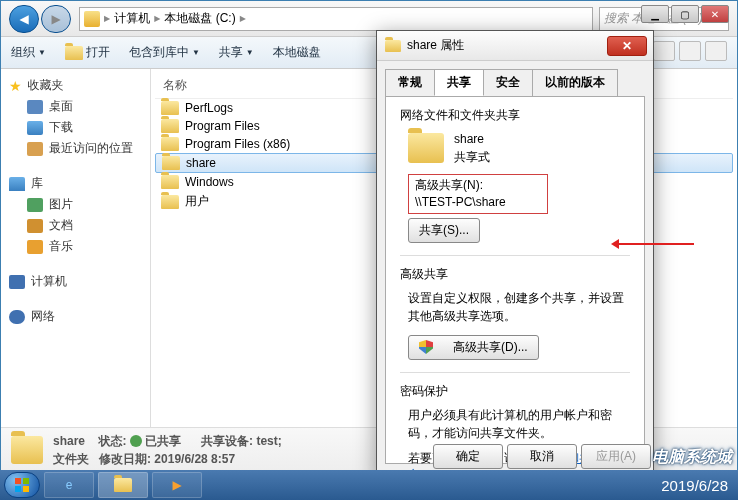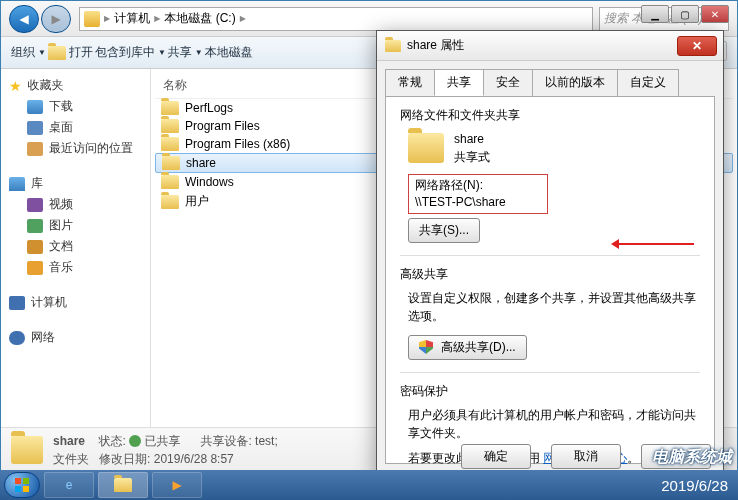--- a/index.html
+++ b/index.html
@@ -11,21 +11,21 @@
 .titlebar-controls span { width: 28px; height: 18px; background: linear-gradient(#e8e8e8,#c8c8c8); border: 1px solid #888; border-radius: 2px; display: flex; align-items: center; justify-content: center; font-size: 10px; cursor: pointer; }
 .titlebar-controls .close { background: linear-gradient(#e07878,#c04040); color: #fff; }
 .navbar { display: flex; align-items: center; padding: 4px 8px; background: linear-gradient(#f8f8f8,#e8e8e8); border-bottom: 1px solid #ccc; height: 36px; }
 .nav-btns { display: flex; gap: 2px; margin-right: 8px; }
 .nav-btn { width: 30px; height: 28px; border-radius: 14px; background: linear-gradient(#4ca0e0,#1a6cb8); border: 1px solid #0a5090; display: flex; align-items: center; justify-content: center; color: #fff; cursor: pointer; }
 .nav-btn.fwd { background: linear-gradient(#c8d8e8,#a8c0d8); color: #888; }
 .breadcrumb { flex: 1; background: #fff; border: 1px solid #aaa; height: 24px; display: flex; align-items: center; padding: 0 4px; gap: 4px; }
 .bc-icon { width: 16px; height: 16px; background: linear-gradient(#f8e088,#e8b030); border-radius: 2px; }
 .bc-sep { color: #888; font-size: 8px; }
 .searchbox { width: 130px; background: #fff; border: 1px solid #aaa; height: 24px; margin-left: 6px; padding: 0 4px; display: flex; align-items: center; color: #999; font-style: italic; }
-.toolbar { display: flex; padding: 4px 10px; background: linear-gradient(#f4f8fb,#e2ecf5); border-bottom: 1px solid #ccc; height: 32px; gap: 2px; color: #234; }
+.toolbar { display: flex; padding: 4px 10px; background: linear-gradient(#f4f8fb,#e2ecf5); border-bottom: 1px solid #ccc; height: 32px; gap: 19px; color: #234; }
 .toolbar .tool { cursor: pointer; display: flex; align-items: center; gap: 3px; }
 .toolbar .tool .dd { font-size: 8px; }
 .toolbar-right { margin-left: auto; display: flex; gap: 4px; }
 .toolbar-right .ticon { width: 22px; height: 20px; border: 1px solid #bbb; background: #f0f0f0; border-radius: 2px; cursor: pointer; }
 .content { display: flex; height: 358px; }
 .sidebar { width: 150px; border-right: 1px solid #ddd; padding: 6px 4px; overflow: hidden; }
 .side-group { margin-bottom: 14px; }
 .side-header { display: flex; align-items: center; gap: 6px; padding: 2px 4px; color: #333; }
 .side-header .star { color: #f8c020; font-size: 14px; }
 .side-item { display: flex; align-items: center; gap: 6px; padding: 2px 4px 2px 22px; color: #333; cursor: pointer; }
@@ -42,46 +42,46 @@
 .fi-net { background: #4070b0; border-radius: 8px; }
 .filepane { flex: 1; padding: 4px; }
 .col-header { padding: 4px 8px; color: #555; border-bottom: 1px solid #eee; }
 .file-row { display: flex; align-items: center; gap: 6px; padding: 2px 6px; cursor: pointer; }
 .file-row.selected { background: linear-gradient(#e8f2fc,#cfe5f8); border: 1px solid #7cb6e8; border-radius: 2px; }
 .folder-icon { width: 18px; height: 14px; background: linear-gradient(#fbe8a0,#e8c050); border-radius: 2px 2px 1px 1px; position: relative; }
 .folder-icon::before { content: ""; position: absolute; top: -3px; left: 0; width: 8px; height: 3px; background: #e8c050; border-radius: 2px 2px 0 0; }
 .details { height: 44px; border-top: 1px solid #ddd; background: linear-gradient(#f8f8f8,#eee); display: flex; align-items: center; padding: 4px 10px; gap: 10px; }
 .details .big-folder { width: 32px; height: 28px; background: linear-gradient(#fbe8a0,#e8c050); border-radius: 3px; position: relative; }
 .details .big-folder::before { content: ""; position: absolute; top: -5px; left: 0; width: 14px; height: 5px; background: #e8c050; border-radius: 3px 3px 0 0; }
-.details-text { color: #555; line-height: 1.5; }
+.details-text { color: #555; line-height: 1.5; font-weight: bold; }
 .details-text .state-icon { display:inline-block; width:12px; height:12px; background:#50a050; border-radius:6px; vertical-align:middle; }
 
 
-.dialog { position: absolute; left: 376px; top: 30px; width: 348px; height: 450px; background: #f0f0f0; border: 1px solid #555; box-shadow: 0 4px 20px rgba(0,0,0,0.4); }
+.dialog { position: absolute; left: 376px; top: 30px; width: 278px; height: 450px; background: #f0f0f0; border: 1px solid #555; box-shadow: 0 4px 20px rgba(0,0,0,0.4); }
 .dlg-title { height: 30px; background: linear-gradient(#fdfdfd,#e8e8e8); border-bottom: 1px solid #ccc; display: flex; align-items: center; padding: 0 8px; gap: 6px; }
 .dlg-title .folder-icon { width: 16px; height: 12px; }
 .dlg-close { position: absolute; right: 6px; top: 5px; width: 40px; height: 20px; background: linear-gradient(#e06050,#c03020); border: 1px solid #a02010; border-radius: 3px; color: #fff; display: flex; align-items: center; justify-content: center; cursor: pointer; font-weight: bold; }
-.tabs { display: flex; padding: 8px 8px 0 8px; gap: 0; }
+.tabs { display: flex; padding: 8px 8px 0 8px; gap: 0; font-weight: bold; }
 .tab { padding: 4px 12px; border: 1px solid #aaa; background: #f0f0f0; cursor: pointer; border-bottom: none; margin-right: -1px; }
 .tab.active { background: #fff; border-bottom: 1px solid #fff; position: relative; z-index: 2; }
 .tab-body { margin: 0 8px 8px 8px; border: 1px solid #aaa; background: #fff; height: 368px; padding: 10px 14px; position: relative; }
 .section-label { margin-bottom: 6px; font-family: Liberation Mono, monospace; }
 .share-info { display: flex; align-items: center; gap: 10px; padding-left: 8px; margin-bottom: 8px; }
 .share-info .big-folder { width: 36px; height: 30px; background: linear-gradient(#fbe8a0,#e8c050); border-radius: 3px; position: relative; }
 .share-info .big-folder::before { content: ""; position: absolute; top: -5px; left: 0; width: 14px; height: 5px; background: #e8c050; border-radius: 3px 3px 0 0; }
 .share-text { line-height: 1.5; font-family: "SimSun", monospace; }
 .net-path-box { border: 1px solid #d04040; padding: 2px 6px; margin: 4px 0 4px 8px; font-family: "SimSun", monospace; line-height: 1.4; position: relative; width: 140px; }
 .red-arrow { position: absolute; left: 228px; top: 146px; width: 80px; height: 2px; background: #e02020; }
 .red-arrow::before { content: ""; position: absolute; left: -8px; top: -4px; border: 5px solid transparent; border-right: 8px solid #e02020; }
 .win-btn { background: linear-gradient(#fdfdfd,#e0e0e0); border: 1px solid #888; border-radius: 3px; padding: 3px 10px; cursor: pointer; }
 .sep { border-top: 1px solid #ddd; margin: 12px 0 10px 0; }
-.adv-btn { display: flex; align-items: center; gap: 8px; }
+.adv-btn { display: flex; align-items: center; gap: 20px; }
 .shield { width: 14px; height: 14px; display: inline-block; background: conic-gradient(#e04040 0 25%, #50a050 25% 50%, #4080d0 50% 75%, #f0c030 75% 100%); clip-path: polygon(50% 0, 100% 15%, 100% 60%, 50% 100%, 0 60%, 0 15%); }
 .link { color: #1060c0; text-decoration: underline; cursor: pointer; }
-.dlg-buttons { position: absolute; right: 12px; bottom: 10px; display: flex; gap: 20px; }
+.dlg-buttons { position: absolute; right: 2px; bottom: 10px; display: flex; gap: 4px; }
 .dlg-buttons .win-btn { min-width: 70px; }
 .dlg-buttons .win-btn.disabled { color: #999; }
 
 
 .taskbar { position: absolute; left: 0; bottom: 0; width: 738px; height: 30px; background: linear-gradient(#4a7ab0,#2a5a90); display: flex; align-items: center; padding: 0 4px; gap: 4px; }
 .start { width: 36px; height: 26px; border-radius: 13px; background: radial-gradient(circle at 30% 30%, #80c0f0, #1050a0); border: 1px solid #0a4080; cursor: pointer; display:flex; align-items:center; justify-content:center; }
 .start svg { width: 16px; height: 16px; }
 .tb-btn { width: 50px; height: 26px; border: 1px solid rgba(255,255,255,0.2); border-radius: 2px; background: rgba(255,255,255,0.08); cursor: pointer; display: flex; align-items: center; justify-content: center; }
 .tb-btn.active { background: rgba(255,255,255,0.25); }
 .tb-time { margin-left: auto; color: #fff; font-size: 15px; padding-right: 6px; }
@@ -139,40 +139,36 @@
   </div>
 
   <div class="content">
     <div class="sidebar">
       <div class="side-group">
         <div class="side-header">
             <span class="star">★</span>
             <span>收藏夹</span>
           </div>
         <div class="side-item">
+            <span class="fi fi-desk"></span>
+            <span>桌面</span>
+          </div>
+        <div class="side-item">
             <span class="fi fi-down"></span>
             <span>下载</span>
-          </div>
-        <div class="side-item">
-            <span class="fi fi-desk"></span>
-            <span>桌面</span>
           </div>
         <div class="side-item">
             <span class="fi fi-recent"></span>
             <span>最近访问的位置</span>
           </div>
       </div>
       <div class="side-group">
         <div class="side-header">
             <span class="fi fi-lib"></span>
             <span>库</span>
-          </div>
-        <div class="side-item">
-            <span class="fi fi-vid"></span>
-            <span>视频</span>
           </div>
         <div class="side-item">
             <span class="fi fi-pic"></span>
             <span>图片</span>
           </div>
         <div class="side-item">
             <span class="fi fi-doc"></span>
             <span>文档</span>
           </div>
         <div class="side-item">
@@ -253,34 +249,33 @@
     <span class="folder-icon"></span>
     <span>share 属性</span>
   </div>
   <div class="dlg-close">✕</div>
 
   <div class="tabs" id="dlg-tabs">
       <div class="tab">常规</div>
       <div class="tab active">共享</div>
       <div class="tab">安全</div>
       <div class="tab">以前的版本</div>
-      <div class="tab">自定义</div>
     </div>
 
   <div class="tab-body">
     <div class="section-label">网络文件和文件夹共享</div>
     <div class="share-info">
       <div class="big-folder"></div>
       <div class="share-text">
         <div>share</div>
         <div>共享式</div>
       </div>
     </div>
     <div class="net-path-box">
-      <div>网络路径(N):</div>
+      <div>高级共享(N):</div>
       <div>\\TEST-PC\share</div>
     </div>
     <div class="red-arrow"></div>
     <button class="win-btn" style="margin-left:8px;margin-top:0">共享(S)...</button>
 
     <div class="sep"></div>
     <div class="section-label">高级共享</div>
     <div style="margin:4px 0 10px 8px; line-height:1.5">设置自定义权限，创建多个共享，并设置其他高级共享选项。</div>
     <button class="win-btn adv-btn" style="margin-left:8px">
       <span class="shield"></span>

